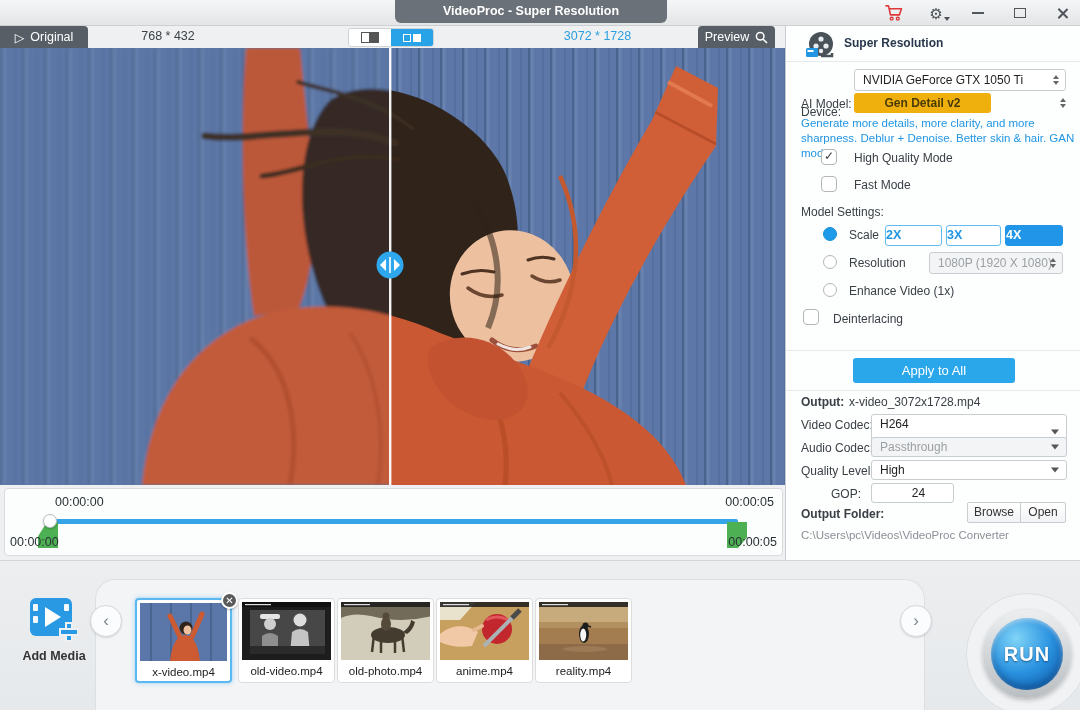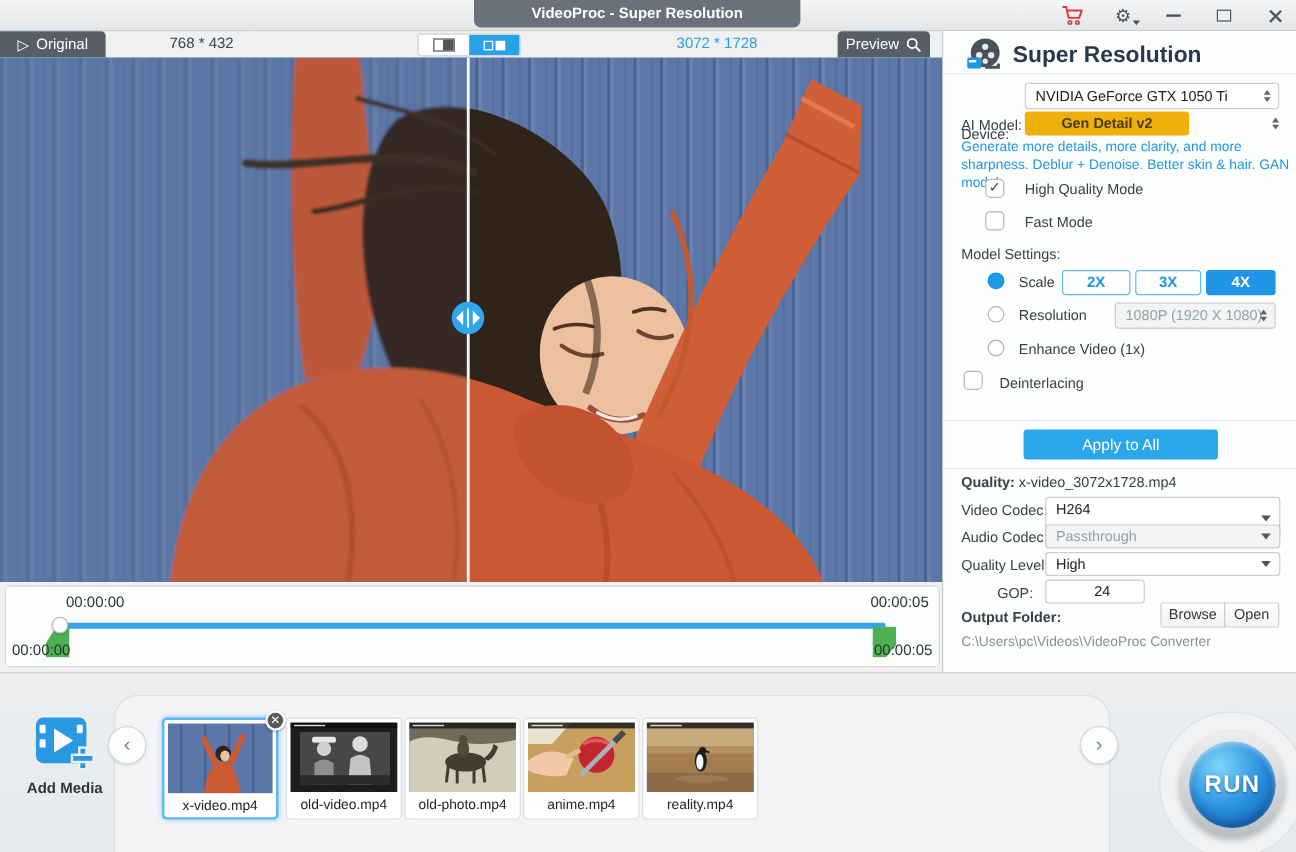--- a/index.html
+++ b/index.html
@@ -52,39 +52,39 @@
   .tl-bar { position:absolute; left:44px; right:44px; top:30px; height:5px; background:#35a5e8; border-radius:2px; }
   .tl-knob { position:absolute; left:38px; top:25px; width:14px; height:14px; background:#fff;
     border:1px solid #b9bec2; border-radius:50%; box-shadow:0 1px 2px rgba(0,0,0,.2); }
   .tl-flag { position:absolute; top:33px; width:20px; height:26px; background:#4db052; }
   .tl-flag.left { left:33px; clip-path:polygon(45% 0,100% 0,100% 100%,0 100%,0 55%); }
   .tl-flag.right { left:722px; clip-path:polygon(0 0,100% 0,100% 60%,55% 100%,0 100%); }
 
   
   .rpanel { position:absolute; left:785px; top:26px; width:295px; height:534px; background:#fdfefe; border-left:1px solid #c7cbcf; }
   .rp-header { position:absolute; left:0; top:0; width:295px; height:36px; border-bottom:1px solid #e7eaec; }
-  .rp-title { position:absolute; left:58px; top:10px; font-size:19px; font-weight:bold; color:#29384d; }
+  .rp-title { position:absolute; left:58px; top:10px; font-size:12px; font-weight:bold; color:#29384d; }
   .lbl { position:absolute; font-size:12px; color:#3a4046; }
   .selectbox { position:absolute; height:22px; background:#fff; border:1px solid #c8cdd1; border-radius:3px;
     font-size:12px; color:#222; line-height:20px; padding-left:8px; }
   .selectbox.disabled { background:#f3f4f5; color:#9aa0a4; }
   .updown { position:absolute; right:6px; top:50%; transform:translateY(-50%); display:flex; flex-direction:column; gap:2px; }
   .updown i { display:block; width:0; height:0; border-left:3.5px solid transparent; border-right:3.5px solid transparent; }
   .updown i.u { border-bottom:4px solid #666; } .updown i.d { border-top:4px solid #666; }
   .caret { position:absolute; right:7px; top:50%; transform:translateY(-50%); width:0; height:0;
     border-left:4px solid transparent; border-right:4px solid transparent; border-top:5px solid #555; }
   .ai-pill { position:absolute; left:68px; top:0; width:137px; height:20px; background:#efb00e; border-radius:3px;
     font-size:12px; font-weight:bold; color:#4a3b05; text-align:center; line-height:20px; }
   .desc { position:absolute; left:15px; top:90px; width:278px; font-size:11.5px; line-height:1.32; color:#2196e3; }
   .checkbox { position:absolute; width:16px; height:16px; background:#fff; border:1.5px solid #b2b7bb; border-radius:4px;
     text-align:center; line-height:13px; font-size:12px; color:#444; }
   .radio { position:absolute; width:14px; height:14px; border-radius:50%; background:#fff; border:1px solid #b0b5ba; }
   .radio.on { background:#1e9be8; border-color:#1a8fd9; }
   .sbtn { position:absolute; top:0; height:21px; background:#fff; border:1px solid #63bdf0; border-radius:3px;
-    font-size:12.5px; font-weight:bold; color:#2196e3; text-align:center; line-height:19px; }
+    font-size:12.5px; font-weight:bold; color:#2196e3; line-height:19px; }
   .sbtn.active { background:#2196e8; border-color:#2196e8; color:#fff; }
   .divider { position:absolute; left:0; width:295px; height:1px; background:#e7eaec; }
   .apply-btn { position:absolute; left:67px; top:332px; width:162px; height:25px; background:#29a7ea; border-radius:3px;
     color:#fff; font-size:13px; text-align:center; line-height:25px; }
   .mini-btn { position:absolute; top:0; height:21px; background:linear-gradient(#fff,#f1f3f4); border:1px solid #c8cdd1;
     font-size:12px; color:#333; text-align:center; line-height:19px; }
   .path-text { position:absolute; left:15px; top:503px; font-size:11.5px; color:#8a9095; }
 
   
   .bottom-bar { position:absolute; left:0; top:560px; width:1080px; height:150px;
@@ -309,21 +309,21 @@
     <div class="radio" style="left:37px; top:257px;"></div>
     <div class="lbl" style="left:63px; top:258px;">Enhance Video (1x)</div>
 
     <div class="checkbox" style="left:17px; top:283px;"></div>
     <div class="lbl" style="left:47px; top:286px;">Deinterlacing</div>
 
     <div class="divider" style="top:324px;"></div>
     <div class="apply-btn">Apply to All</div>
     <div class="divider" style="top:364px;"></div>
 
-    <div class="lbl" style="left:15px; top:369px; font-weight:bold;">Quality:</div>
+    <div class="lbl" style="left:15px; top:369px; font-weight:bold;">Output:</div>
     <div class="lbl" style="left:63px; top:369px;">x-video_3072x1728.mp4</div>
 
     <div class="lbl" style="left:15px; top:392px;">Video Codec:</div>
     <div class="selectbox" style="left:85px; top:388px; width:196px; height:36px; line-height:18px;">
       <span>H264</span>
       <span class="caret"></span>
     </div>
 
     <div class="lbl" style="left:15px; top:415px;">Audio Codec:</div>
     <div class="selectbox disabled" style="left:85px; top:411px; width:196px; height:20px; line-height:18px;">

